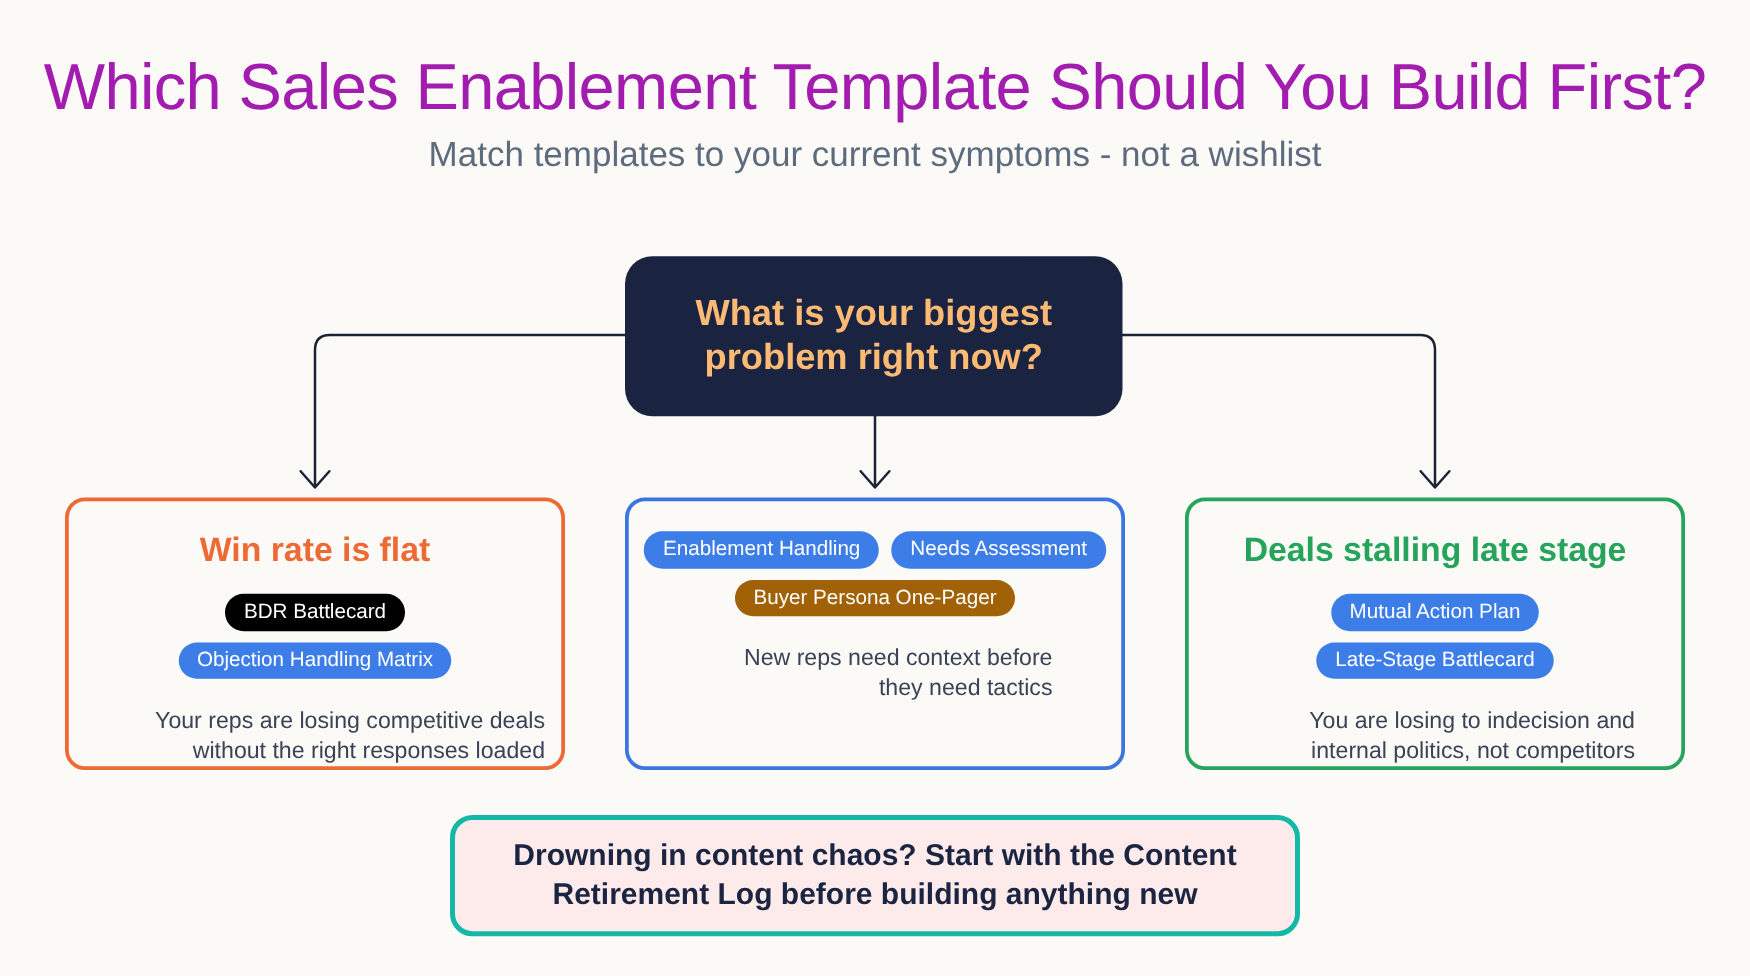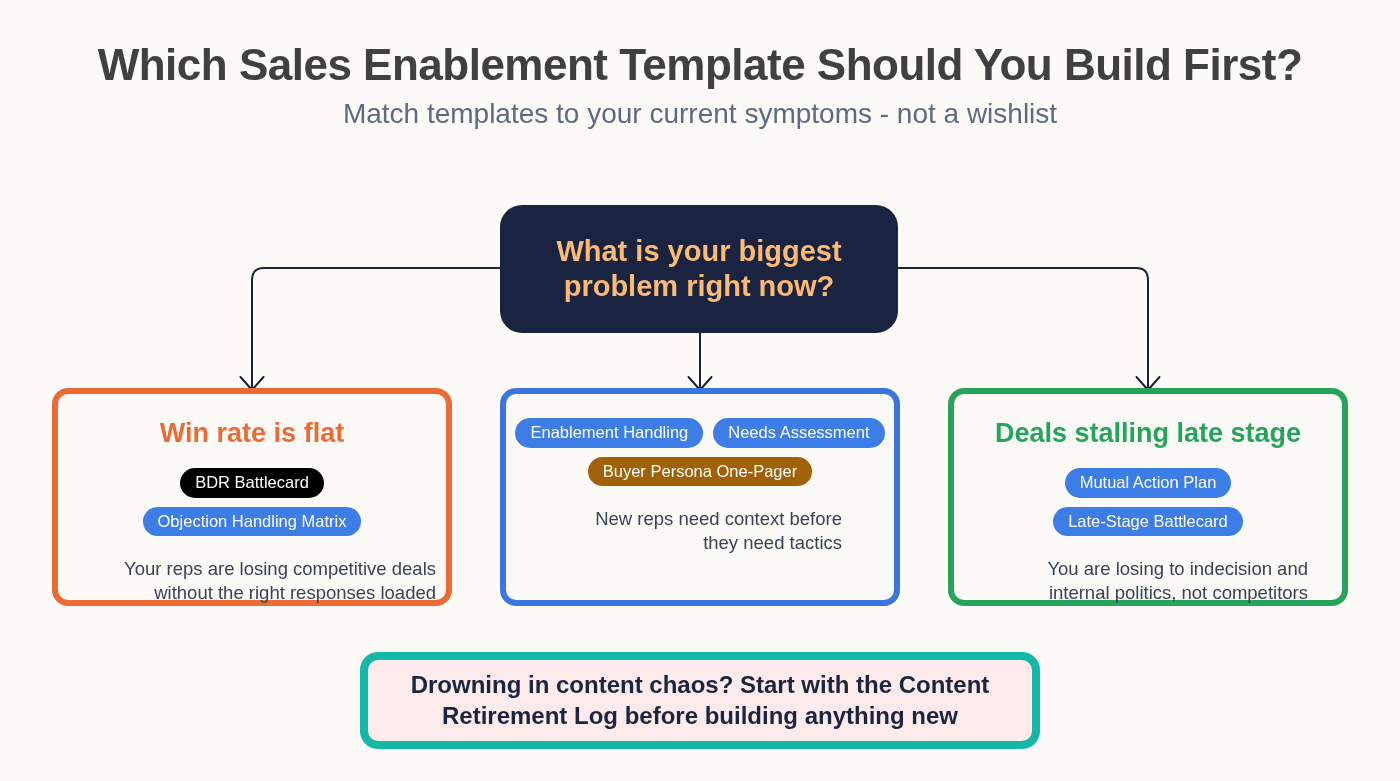--- a/index.html
+++ b/index.html
@@ -13,24 +13,24 @@
     position: relative;
     width: 1400px; height: 781px;
   }
   
   .hdr {
     position: absolute;
     top: 40px; left: 0; width: 100%;
     text-align: center;
   }
   .hdr h1 {
-    font-size: 44px;
-    font-weight: 700;
+    font-size: 52px;
+    font-weight: 400;
     letter-spacing: -0.5px;
-    color: #404040;
+    color: #a21caf;
   }
   .hdr p {
     margin-top: 8px;
     font-size: 28px;
     font-weight: 400;
     color: #5d6b7e;
   }
   
   svg.connectors {
     position: absolute;
@@ -59,23 +59,23 @@
     color: #fdba74;
     font-size: 29px;
     font-weight: 700;
     line-height: 1.22;
     max-width: 320px;
     display: block;
   }
   
   .card {
     position: absolute;
-    top: 388px;
+    top: 398px;
     width: 400px; height: 218px;
-    border: 6px solid #404040;
+    border: 3px solid #404040;
     border-radius: 16px;
     background: transparent;
     display: flex; flex-direction: column; align-items: center;
     padding-top: 24px;
   }
   .card-0 { left: 52px; }
   .card-1 { left: 500px; }
   .card-2 { left: 948px; }
   .card-heading {
     font-size: 27px;
@@ -106,21 +106,21 @@
   .card-0 .card-desc { max-width: 368px; }
   .card-1 .card-desc { max-width: 284px; }
   .card-2 .card-desc { max-width: 320px; }
   
   .callout {
     position: absolute;
     left: 50%; top: 652px;
     transform: translateX(-50%);
     width: 680px; height: 97px;
     background: #fcebea;
-    border: 8px solid #14b8a6;
+    border: 4px solid #14b8a6;
     border-radius: 18px;
     display: flex; align-items: center; justify-content: center;
   }
   .callout p {
     color: #1b2440;
     font-size: 24px;
     font-weight: 700;
     line-height: 1.28;
     text-align: center;
     max-width: 620px;

